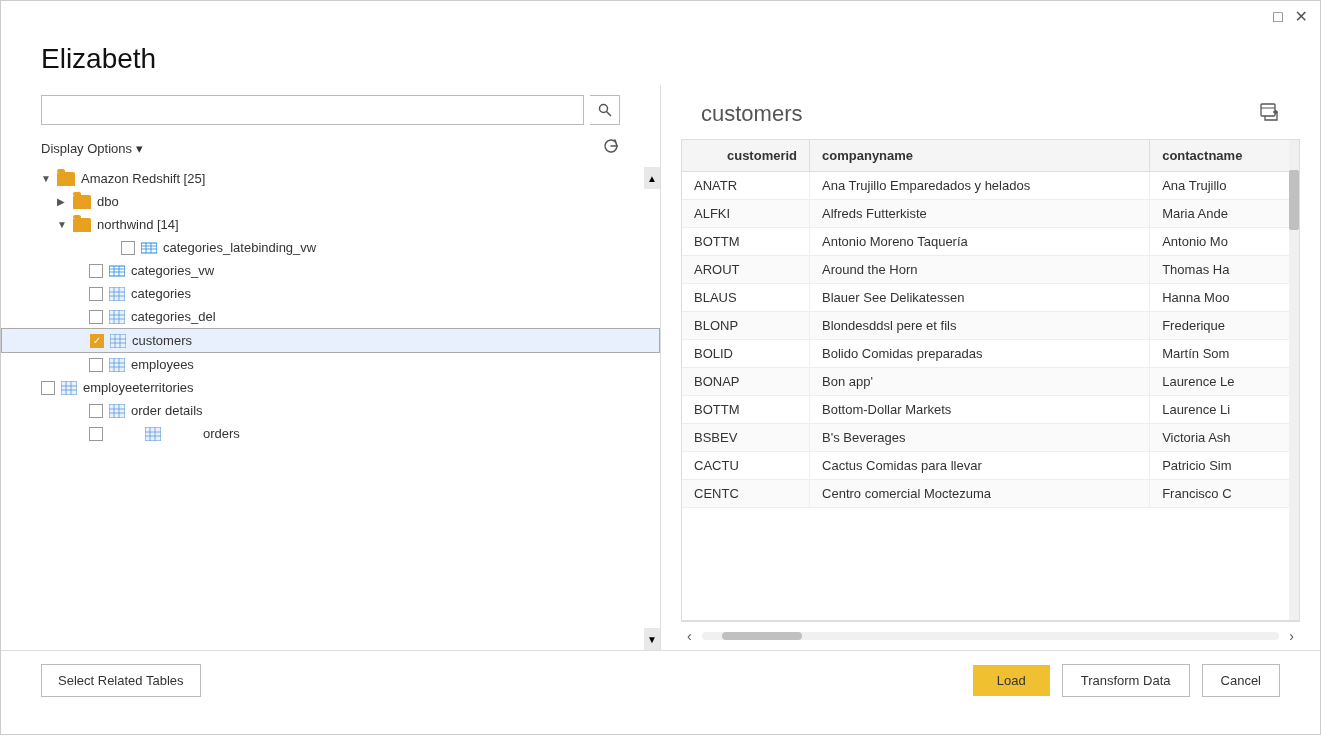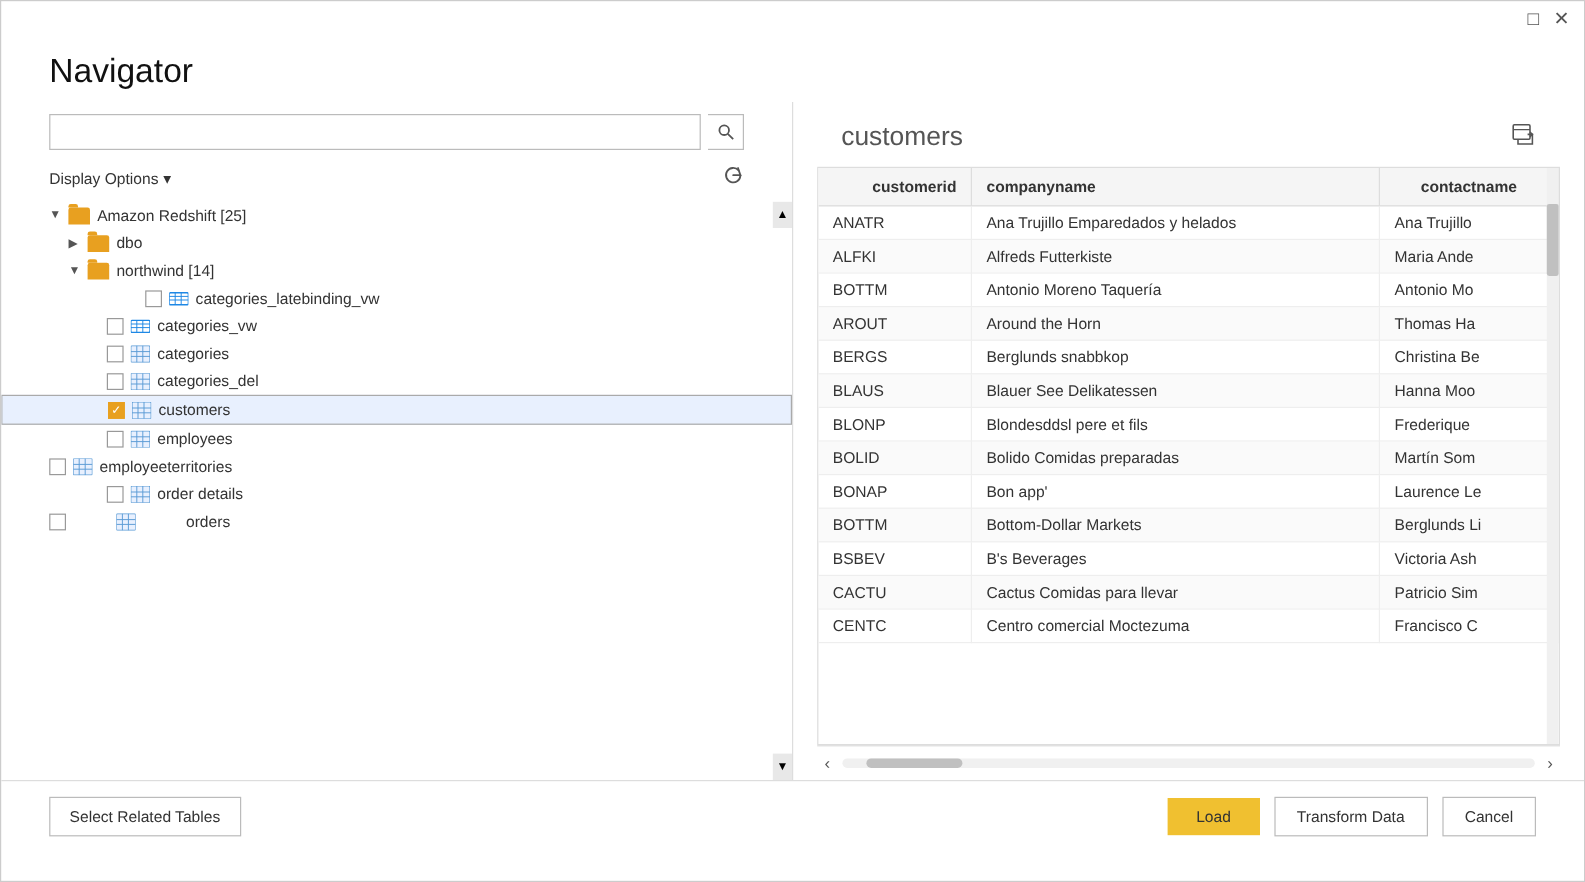--- a/index.html
+++ b/index.html
@@ -309,21 +309,21 @@
     }
   </style>
 </head>
 <body>
 
 <div class="title-bar">
   <button class="title-bar-icon">□</button>
   <button class="title-bar-icon">✕</button>
 </div>
 
-<div class="main-title">Navigator</div>
+<div class="main-title">Elizabeth</div>
 
 <div class="content-area">
 
   <div class="left-panel">
 
     <div class="search-bar-row">
       <input class="search-input" type="text" placeholder="" style="">
       <div class="search-icon-btn">
         <svg width="14" height="14" viewBox="0 0 14 14">
           <circle cx="5.5" cy="5.5" r="4" stroke="#555" stroke-width="1.5" fill="none"></circle>
@@ -454,21 +454,21 @@
         <svg width="16" height="14" viewBox="0 0 16 14" style="margin-right:6px;flex-shrink:0;">
           <rect x="0" y="0" width="16" height="14" rx="1" fill="#e8f0fe" stroke="#5b9bd5" stroke-width="1"></rect>
           <line x1="0" y1="5" x2="16" y2="5" stroke="#5b9bd5" stroke-width="0.8"></line>
           <line x1="0" y1="9" x2="16" y2="9" stroke="#5b9bd5" stroke-width="0.8"></line>
           <line x1="5" y1="0" x2="5" y2="14" stroke="#5b9bd5" stroke-width="0.8"></line>
           <line x1="10" y1="0" x2="10" y2="14" stroke="#5b9bd5" stroke-width="0.8"></line>
         </svg>
         <span>order details</span>
       </div>
 
-      <div class="tree-item" style="padding-left:40px;gap:36px;">
+      <div class="tree-item" style="padding-left:88px;gap:36px;">
         <div class="checkbox-wrap"></div>
         <svg width="16" height="14" viewBox="0 0 16 14" style="margin-right:6px;flex-shrink:0;">
           <rect x="0" y="0" width="16" height="14" rx="1" fill="#e8f0fe" stroke="#5b9bd5" stroke-width="1"></rect>
           <line x1="0" y1="5" x2="16" y2="5" stroke="#5b9bd5" stroke-width="0.8"></line>
           <line x1="0" y1="9" x2="16" y2="9" stroke="#5b9bd5" stroke-width="0.8"></line>
           <line x1="5" y1="0" x2="5" y2="14" stroke="#5b9bd5" stroke-width="0.8"></line>
           <line x1="10" y1="0" x2="10" y2="14" stroke="#5b9bd5" stroke-width="0.8"></line>
         </svg>
         <span>orders</span>
       </div>
@@ -494,21 +494,21 @@
       </button>
     </div>
 
     <div style="flex:1;overflow:hidden;border:1px solid #ddd;position:relative;">
       <div style="overflow:hidden;height:100%;position:relative;">
         <table class="data-table">
           <thead>
             <tr>
               <th style="width:120px;text-align:right;">customerid</th>
               <th style="width:320px;">companyname</th>
-              <th style="width:140px;text-align:center;">contactname</th>
+              <th style="width:140px;">contactname</th>
             </tr>
           </thead>
           <tbody id="table-body">
           <tr>
                 <td style="max-width: 140px; overflow: hidden; text-overflow: ellipsis;">ANATR</td>
                 <td style="max-width: 320px; overflow: hidden; text-overflow: ellipsis;">Ana Trujillo Emparedados y helados</td>
                 <td style="max-width: 140px; overflow: hidden; text-overflow: ellipsis;">Ana Trujillo</td>
               </tr>
               <tr>
                 <td style="max-width: 140px; overflow: hidden; text-overflow: ellipsis;">ALFKI</td>
@@ -519,25 +519,20 @@
                 <td style="max-width: 140px; overflow: hidden; text-overflow: ellipsis;">BOTTM</td>
                 <td style="max-width: 320px; overflow: hidden; text-overflow: ellipsis;">Antonio Moreno Taquería</td>
                 <td style="max-width: 140px; overflow: hidden; text-overflow: ellipsis;">Antonio Mo</td>
               </tr>
               <tr>
                 <td style="max-width: 140px; overflow: hidden; text-overflow: ellipsis;">AROUT</td>
                 <td style="max-width: 320px; overflow: hidden; text-overflow: ellipsis;">Around the Horn</td>
                 <td style="max-width: 140px; overflow: hidden; text-overflow: ellipsis;">Thomas Ha</td>
               </tr>
               <tr>
-                <td style="max-width: 140px; overflow: hidden; text-overflow: ellipsis;">BERGS</td>
-                <td style="max-width: 320px; overflow: hidden; text-overflow: ellipsis;">Berglunds snabbkop</td>
-                <td style="max-width: 140px; overflow: hidden; text-overflow: ellipsis;">Christina Be</td>
-              </tr>
-              <tr>
                 <td style="max-width: 140px; overflow: hidden; text-overflow: ellipsis;">BLAUS</td>
                 <td style="max-width: 320px; overflow: hidden; text-overflow: ellipsis;">Blauer See Delikatessen</td>
                 <td style="max-width: 140px; overflow: hidden; text-overflow: ellipsis;">Hanna Moo</td>
               </tr>
               <tr>
                 <td style="max-width: 140px; overflow: hidden; text-overflow: ellipsis;">BLONP</td>
                 <td style="max-width: 320px; overflow: hidden; text-overflow: ellipsis;">Blondesddsl pere et fils</td>
                 <td style="max-width: 140px; overflow: hidden; text-overflow: ellipsis;">Frederique</td>
               </tr>
               <tr>
@@ -546,21 +541,21 @@
                 <td style="max-width: 140px; overflow: hidden; text-overflow: ellipsis;">Martín Som</td>
               </tr>
               <tr>
                 <td style="max-width: 140px; overflow: hidden; text-overflow: ellipsis;">BONAP</td>
                 <td style="max-width: 320px; overflow: hidden; text-overflow: ellipsis;">Bon app'</td>
                 <td style="max-width: 140px; overflow: hidden; text-overflow: ellipsis;">Laurence Le</td>
               </tr>
               <tr>
                 <td style="max-width: 140px; overflow: hidden; text-overflow: ellipsis;">BOTTM</td>
                 <td style="max-width: 320px; overflow: hidden; text-overflow: ellipsis;">Bottom-Dollar Markets</td>
-                <td style="max-width: 140px; overflow: hidden; text-overflow: ellipsis;">Berglunds Li</td>
+                <td style="max-width: 140px; overflow: hidden; text-overflow: ellipsis;">Laurence Li</td>
               </tr>
               <tr>
                 <td style="max-width: 140px; overflow: hidden; text-overflow: ellipsis;">BSBEV</td>
                 <td style="max-width: 320px; overflow: hidden; text-overflow: ellipsis;">B's Beverages</td>
                 <td style="max-width: 140px; overflow: hidden; text-overflow: ellipsis;">Victoria Ash</td>
               </tr>
               <tr>
                 <td style="max-width: 140px; overflow: hidden; text-overflow: ellipsis;">CACTU</td>
                 <td style="max-width: 320px; overflow: hidden; text-overflow: ellipsis;">Cactus Comidas para llevar</td>
                 <td style="max-width: 140px; overflow: hidden; text-overflow: ellipsis;">Patricio Sim</td>

